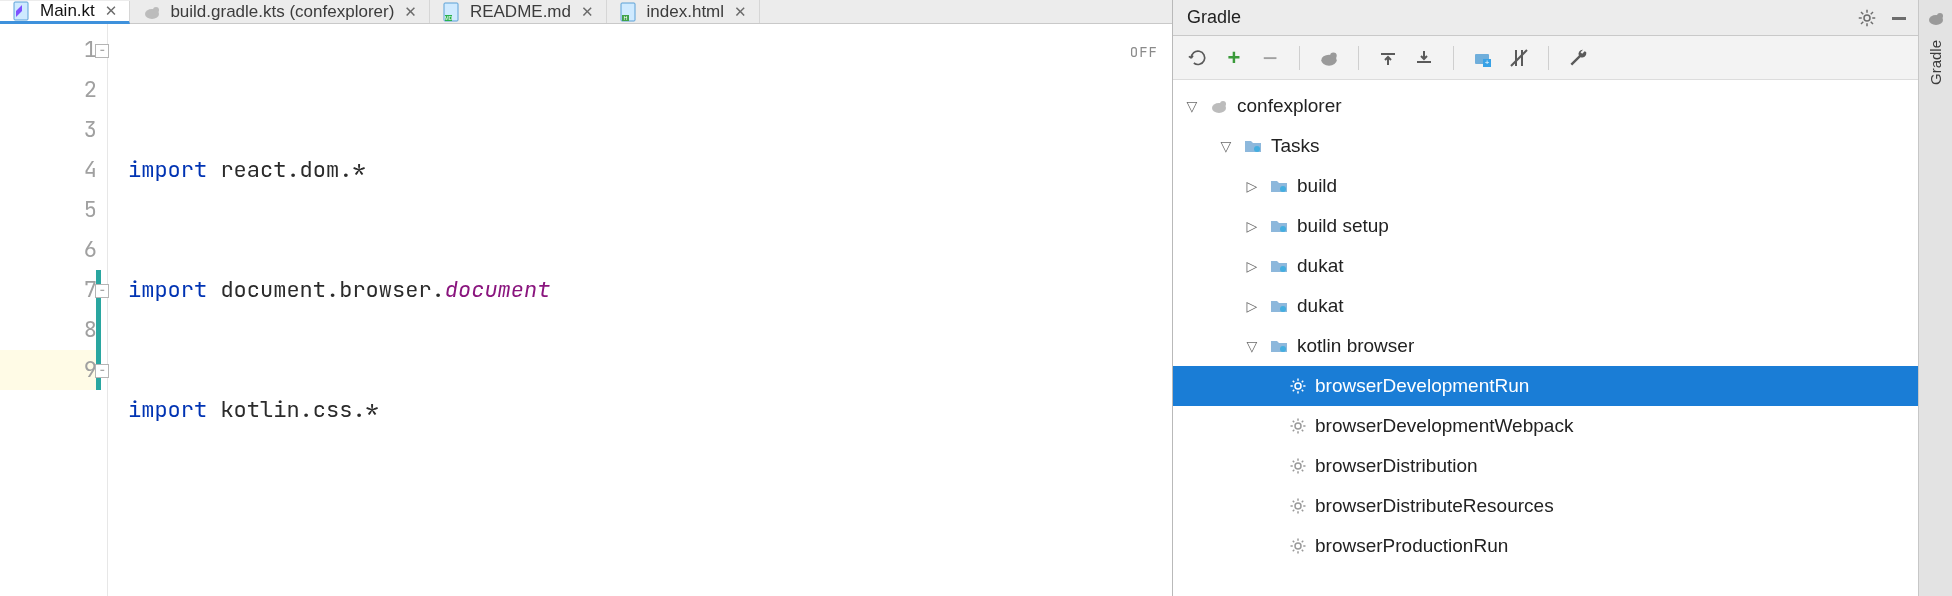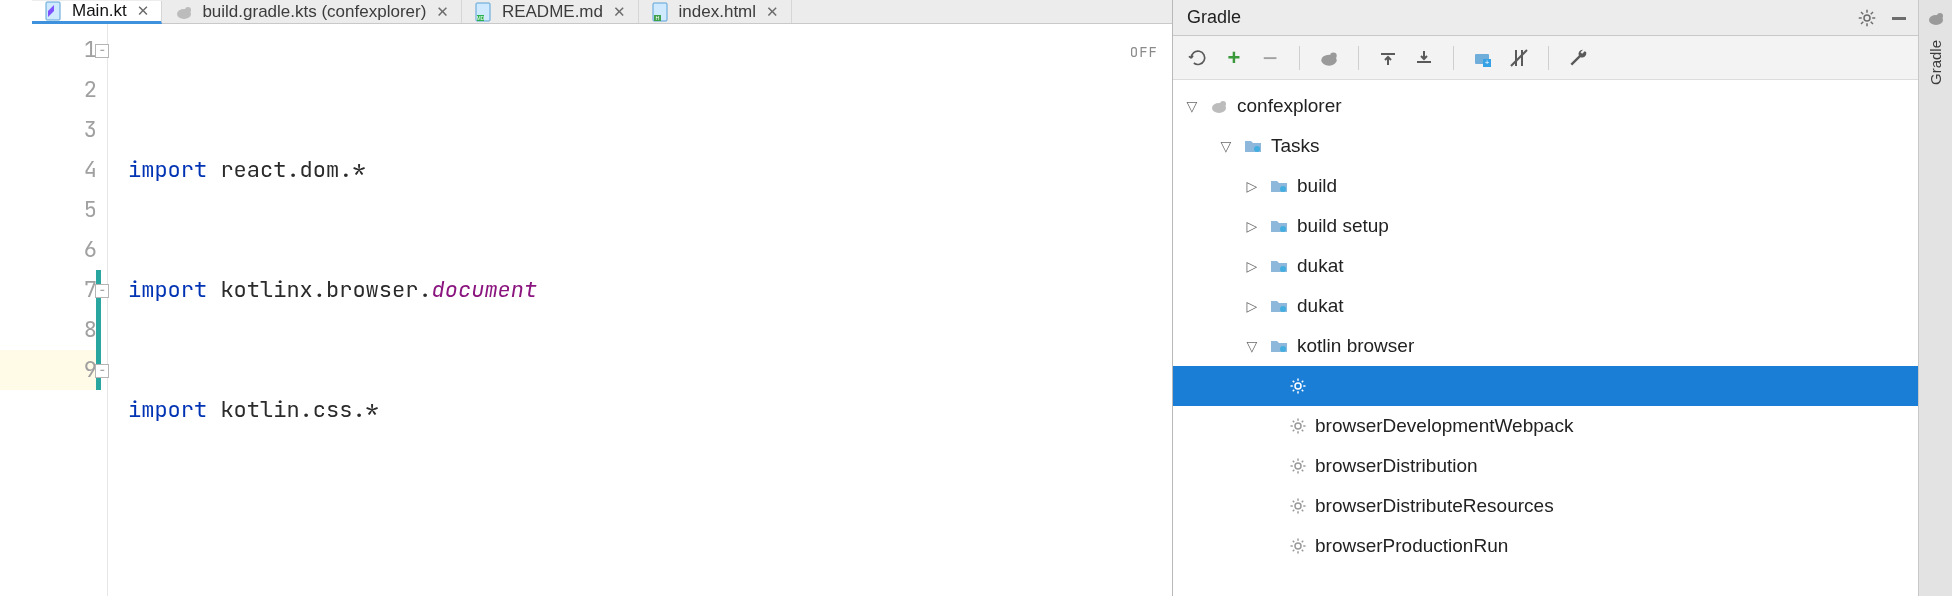--- a/index.html
+++ b/index.html
@@ -12,21 +12,20 @@
     overflow: hidden;
   }
   .root { display: flex; width: 100%; height: 100%; }
 
   
   .editor-pane { flex: 0 0 1173px; display: flex; flex-direction: column; border-right: 1px solid #b9b9b9; }
   .tabs {
     display: flex; align-items: stretch; height: 36px;
     background: #ececec; border-bottom: 1px solid #c9c9c9;
     font-size: 17px;
-    margin-left: 32px;
   }
   .tab {
     display: flex; align-items: center; gap: 8px;
     padding: 0 10px 0 12px; color: #3c3c3c;
     border-right: 1px solid #d6d6d6;
     cursor: default;
   }
   .tab.active {
     background: #fff; color: #111;
     border-bottom: 3px solid #3e91dc;
@@ -175,21 +174,21 @@
         <div class="ln"><span>5</span></div>
         <div class="ln"><span>6</span></div>
         <div class="ln"><span>7</span><span class="modbar"></span><span class="fold">−</span></div>
         <div class="ln"><span>8</span><span class="modbar"></span></div>
         <div class="ln hl"><span>9</span><span class="modbar"></span><span class="fold">−</span></div>
       </div>
 
       <div class="code">
         <span class="off-badge">OFF</span>
         <div class="row"><span class="kw">import</span><span> react.dom.*</span></div>
-        <div class="row"><span class="kw">import</span><span> kotlinx.browser.</span><span class="ident-doc">document</span></div>
+        <div class="row"><span class="kw">import</span><span> document.browser.</span><span class="ident-doc">document</span></div>
         <div class="row"><span class="kw">import</span><span> kotlin.css.*</span></div>
         
         
         
         
         
       </div>
     </div>
   </div>
 
@@ -342,20 +341,21 @@
               <line x1="12" y1="2" x2="12" y2="5"></line>
               <line x1="12" y1="19" x2="12" y2="22"></line>
               <line x1="2" y1="12" x2="5" y2="12"></line>
               <line x1="19" y1="12" x2="22" y2="12"></line>
               <line x1="5" y1="5" x2="7" y2="7"></line>
               <line x1="17" y1="17" x2="19" y2="19"></line>
               <line x1="5" y1="19" x2="7" y2="17"></line>
               <line x1="17" y1="7" x2="19" y2="5"></line>
             </g>
           </svg>
+        <span>browserDevelopmentRun</span>
       </div>
       <div class="tree-row">
         <span class="spacer" style="width:98px"></span>
         <svg width="18" height="18" viewBox="0 0 24 24">
             <circle cx="12" cy="12" r="4" fill="none" stroke="#9a9a9a" stroke-width="2"></circle>
             <g stroke="#9a9a9a" stroke-width="2">
               <line x1="12" y1="2" x2="12" y2="5"></line>
               <line x1="12" y1="19" x2="12" y2="22"></line>
               <line x1="2" y1="12" x2="5" y2="12"></line>
               <line x1="19" y1="12" x2="22" y2="12"></line>

